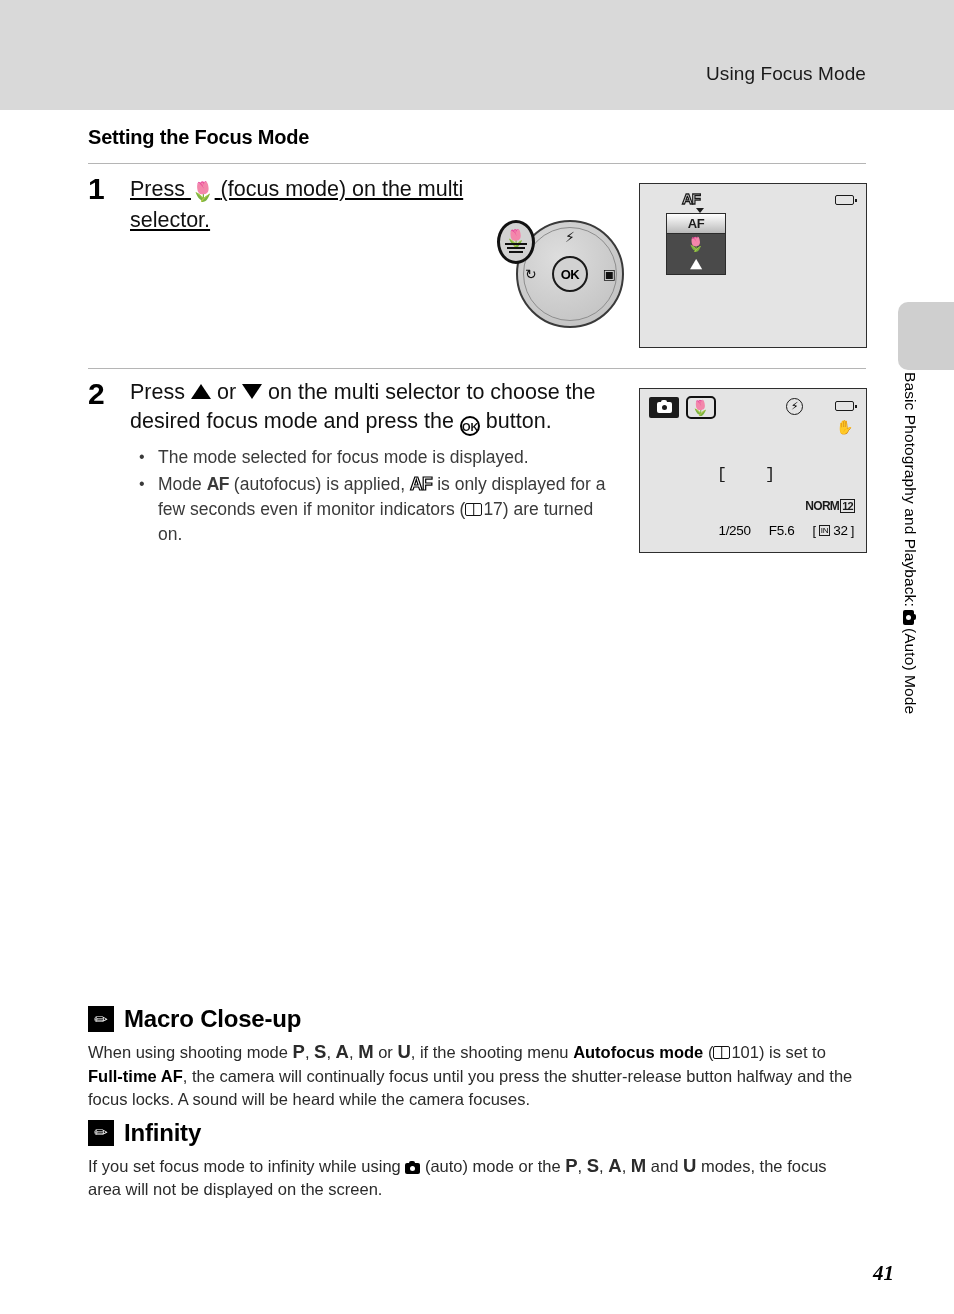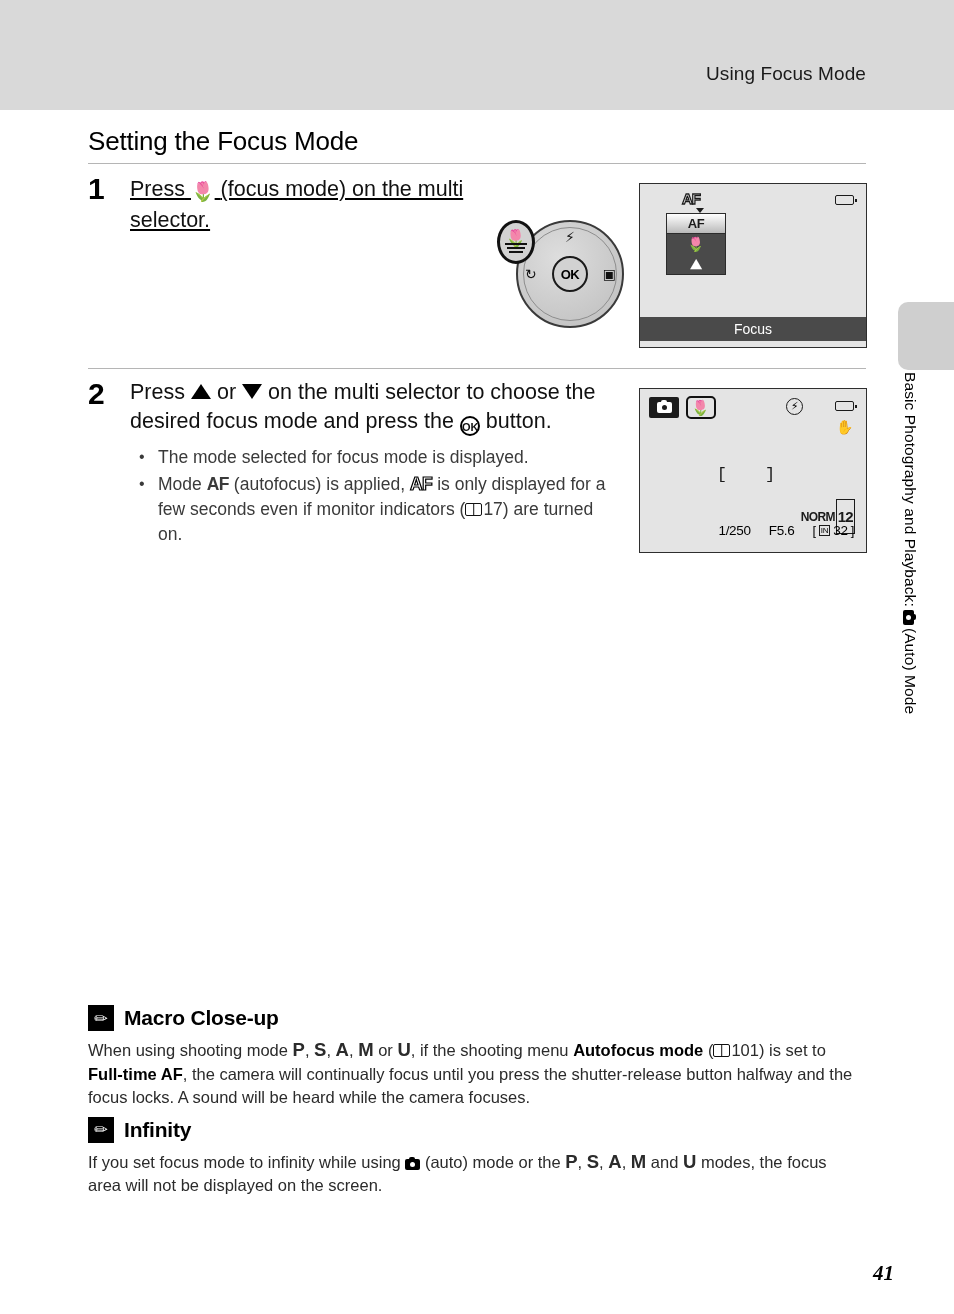--- a/index.html
+++ b/index.html
@@ -44,21 +44,21 @@
     font-size: 15.5px;
     letter-spacing: .1px;
     white-space: nowrap;
     display: flex; align-items: center;
   }
   .side-tab-text .camicon { margin: 0 3px; display:inline-block; }
 
   
   .section-title {
     position: absolute; left: 88px; top: 126px;
-    font-size: 26px; font-weight: normal;
+    font-size: 20px; font-weight: bold;
     letter-spacing: -.2px;
   }
   .rule {
     position: absolute; left: 88px; width: 778px;
     height: 1px; background: #b5b5b5;
   }
   .rule.r1 { top: 163px; }
   .rule.r2 { top: 368px; }
 
   
@@ -299,22 +299,22 @@
     font-family:"Liberation Mono", monospace;
   }
   .m2-norm {
     position:absolute; right:11px; top:110px;
     font-size:12px; font-weight:bold; letter-spacing:-.7px;
     color:#1a1a1a;
     font-family:"Liberation Sans", sans-serif;
     display:flex; align-items:center; gap:1px;
   }
   .m2-norm .sz {
-    display:inline-block; padding:8px 1px;
-    border:1.3px solid #1a1a1a; font-size:15px;
+    display:inline-block; padding:0 1px;
+    border:1.3px solid #1a1a1a; font-size:11px;
   }
   .m2-bottom {
     position:absolute; left:0; right:0; bottom:14px;
     display:flex; justify-content:flex-end; align-items:center;
     gap:18px; padding-right:12px;
     font-size:13.5px; letter-spacing:-.3px;
     font-family:"Liberation Sans", sans-serif;
   }
   .m2-bottom .shots { display:inline-flex; align-items:center; gap:3px;}
   .m2-bottom .shots .br { font-size:13px; }
@@ -331,21 +331,21 @@
   .note-head {
     display:flex; align-items:center; gap:10px;
     margin-bottom: 7px;
   }
   .note-icon {
     width:26px; height:26px; background:#000;
     display:flex; align-items:center; justify-content:center;
     color:#fff; font-size:16px; font-style:italic;
     flex: 0 0 auto;
   }
-  .note-title { font-size:21px; font-weight:bold; letter-spacing:-.2px; }
+  .note-title { font-size:24px; font-weight:bold; letter-spacing:-.2px; }
   .note-p {
     font-size:16.5px; line-height:23.5px; color:#2b2b2b;
     margin: 0 16px 0 0;
   }
   .note-p b { color:#000; }
   .note-sep { height: 7px; }
   .mode-letter { font-weight:bold; font-size:18.5px; }
 
   
   .page-num {
@@ -404,21 +404,20 @@
     <div class="focus-menu">
       <div class="item sel">AF</div>
       <div class="item">
           <span class="ic">🌷</span>
         </div>
       <div class="item">
           <span class="ic">⛰</span>
         </div>
     </div>
     <div class="batt"></div>
-    <div class="focus-bar">Focus</div>
   </div>
 </div>
 
 <div class="step-num" id="step2-num">2</div>
 <div class="step-body" id="step2-body">
   <div class="step-head">
     <span>Press</span>
     <span class="tri-up"></span>
     <span>or</span>
     <span class="tri-dn"></span>

